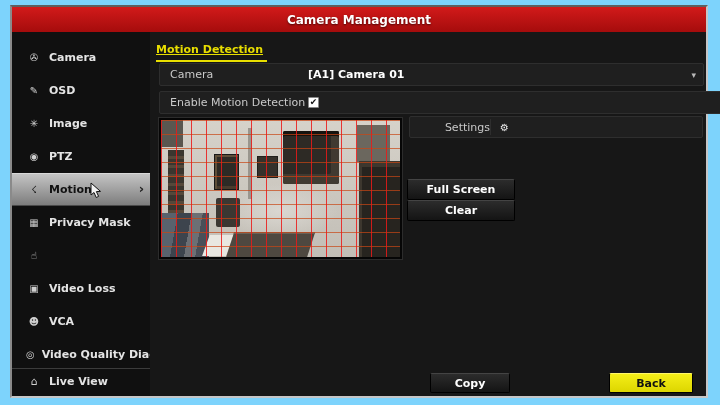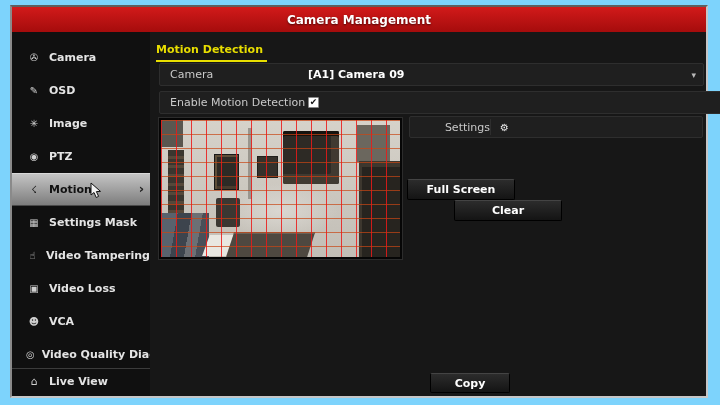--- a/index.html
+++ b/index.html
@@ -19,21 +19,21 @@
   .sb-item.selected{background:linear-gradient(#c4c4c4,#7d7d7d);border-top:1px solid #d8d8d8;border-bottom:1px solid #4a4a4a;}
   .sb-item.selected .sb-label,.sb-item.selected .sb-icon{color:#111;}
   .sb-chevron{position:absolute;right:6px;color:#222;font-size:13px;font-weight:bold;top:50%;transform:translateY(-58%);}
   .cursor-svg{position:absolute;left:78px;top:8px;}
   .sb-divider{position:absolute;left:0;right:0;bottom:27px;height:1px;background:#3c3c3c;}
   .sb-footer{position:absolute;left:0;bottom:2px;height:25px;width:100%;display:flex;align-items:center;padding-left:14px;cursor:pointer;}
   .sb-footer .sb-icon{font-size:11px;}
   
   .content{position:absolute;left:138px;top:25px;right:0;bottom:0;background:#171717;}
   .tab{position:absolute;left:6px;top:11px;color:#e8de00;font-size:11px;font-weight:bold;
-    padding:0 4px 4px 0;border-bottom:2px solid #e8de00;}
+    padding:0 4px 4px 0;border-bottom:2px solid #e8de00;text-decoration:underline;}
   .row{position:absolute;background:#1f1f1f;border:1px solid #2e2e2e;border-radius:2px;display:flex;align-items:center;}
   .row .lbl{color:#c9c9c9;font-size:11px;padding-left:10px;}
   .row .val{color:#fff;font-size:11px;font-weight:bold;}
   .row-camera{left:9px;top:31px;width:545px;height:23px;}
   .row-camera .lbl{width:148px;}
   .row-enable{left:9px;top:59px;width:589px;height:23px;}
   .row-enable .lbl{width:148px;}
   .dd-chevron{position:absolute;right:7px;color:#b9b9b9;font-size:9px;top:6px;}
   .checkbox{width:11px;height:11px;background:#fff;border:1px solid #888;border-radius:1px;
     display:flex;align-items:center;justify-content:center;font-size:9px;color:#111;line-height:1;}
@@ -72,21 +72,21 @@
   .thumb{position:absolute;top:50%;width:8px;height:8px;border-radius:50%;
     background:radial-gradient(circle at 35% 35%,#9cc94e,#6b9a28);border:1px solid #2f4d10;
     transform:translate(-50%,-50%);}
   .ticks{position:absolute;left:90px;right:10px;top:15px;height:5px;display:flex;justify-content:space-between;}
   .tick{width:1px;height:5px;background:#5a5a5a;}
   
   .btn{position:absolute;display:flex;align-items:center;justify-content:center;
     background:linear-gradient(#2c2c2c,#141414);border:1px solid #000;border-top-color:#444;
     border-radius:2px;color:#fff;font-size:11px;font-weight:bold;cursor:pointer;}
   .btn-fullscreen{left:257px;top:147px;width:108px;height:21px;}
-  .btn-clear{left:257px;top:168px;width:108px;height:21px;margin-left:47px;}
+  .btn-clear{left:257px;top:168px;width:108px;height:21px;}
   .btn-copy{left:280px;top:341px;width:80px;height:20px;}
   .btn-apply{left:369px;top:341px;width:84px;height:20px;color:#9a9a9a;}
   .btn-back{left:459px;top:341px;width:84px;height:20px;background:linear-gradient(#f4ee18,#ddd600);
     color:#111;border-top-color:#fff76a;}
 </style>
 </head>
 <body>
 
 <div class="stage">
   <div class="window">
@@ -115,25 +115,24 @@
       <div class="sb-item selected">
         <span class="sb-icon">☇</span>
         <span class="sb-label">Motion</span>
         <span class="sb-chevron">›</span>
         <svg class="cursor-svg" width="13" height="17" viewBox="0 0 13 17">
           <polygon points="1,1 1,13 4,10.5 6.2,15.5 8.6,14.4 6.4,9.6 10.5,9.4" fill="#f2f2f2" stroke="#111" stroke-width="1"></polygon>
         </svg>
       </div>
       <div class="sb-item">
         <span class="sb-icon">▦</span>
-        <span class="sb-label">Settings Mask</span>
+        <span class="sb-label">Privacy Mask</span>
       </div>
       <div class="sb-item">
         <span class="sb-icon">☝</span>
-        <span class="sb-label">Video Tampering</span>
       </div>
       <div class="sb-item">
         <span class="sb-icon">▣</span>
         <span class="sb-label">Video Loss</span>
       </div>
       <div class="sb-item">
         <span class="sb-icon">☻</span>
         <span class="sb-label">VCA</span>
       </div>
       <div class="sb-item">
@@ -145,21 +144,21 @@
         <span class="sb-icon">⌂</span>
         <span class="sb-label">Live View</span>
       </div>
     </div>
 
     <div class="content">
       <div class="tab">Motion Detection</div>
 
       <div class="row row-camera">
         <span class="lbl">Camera</span>
-        <span class="val">[A1] Camera 09</span>
+        <span class="val">[A1] Camera 01</span>
         <span class="dd-chevron">▾</span>
       </div>
 
       <div class="row row-enable">
         <span class="lbl">Enable Motion Detection</span>
         <span class="checkbox">
           <span>✔</span>
         </span>
       </div>
 
@@ -184,16 +183,17 @@
         <span class="lbl">Settings</span>
         <span class="coldiv"></span>
         <span class="gear">⚙</span>
       </div>
 
 
       <div class="btn btn-fullscreen">Full Screen</div>
       <div class="btn btn-clear">Clear</div>
 
       <div class="btn btn-copy">Copy</div>
+      <div class="btn btn-back">Back</div>
     </div>
 
   </div>
 </div>
 
 </body></html>

